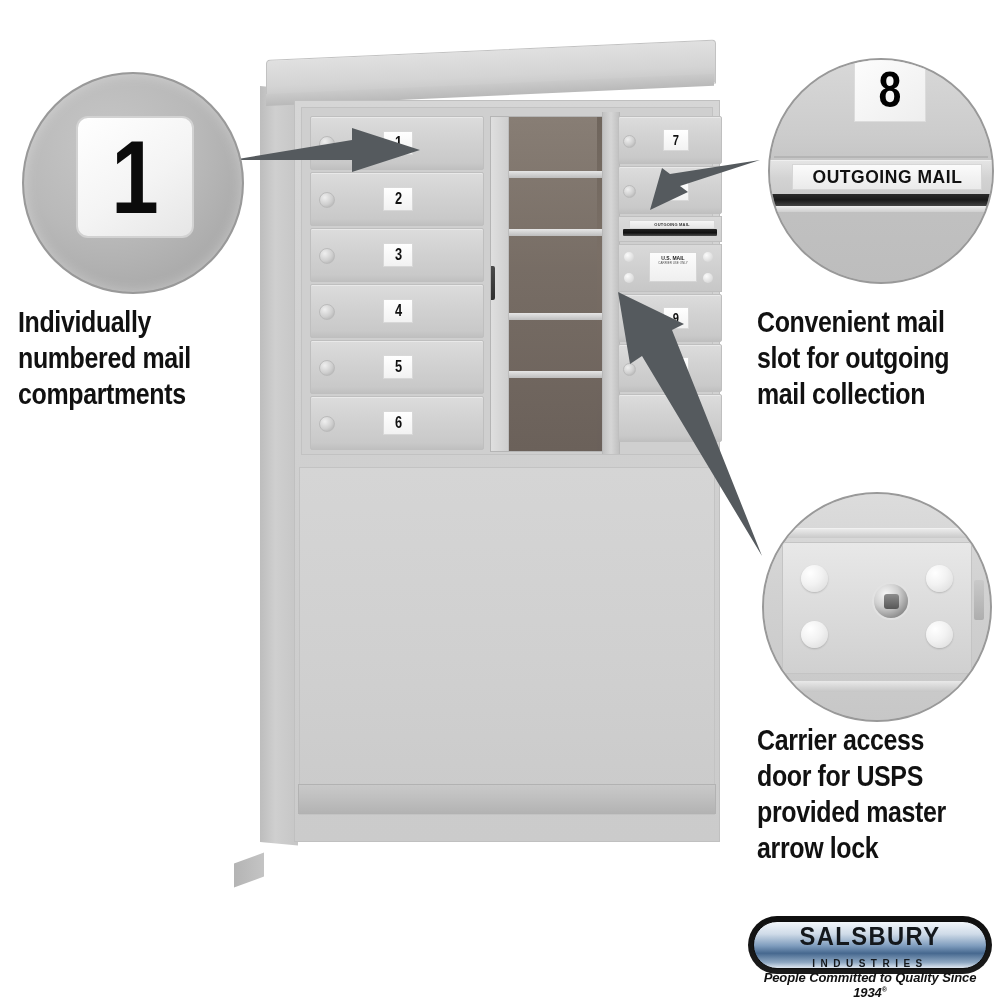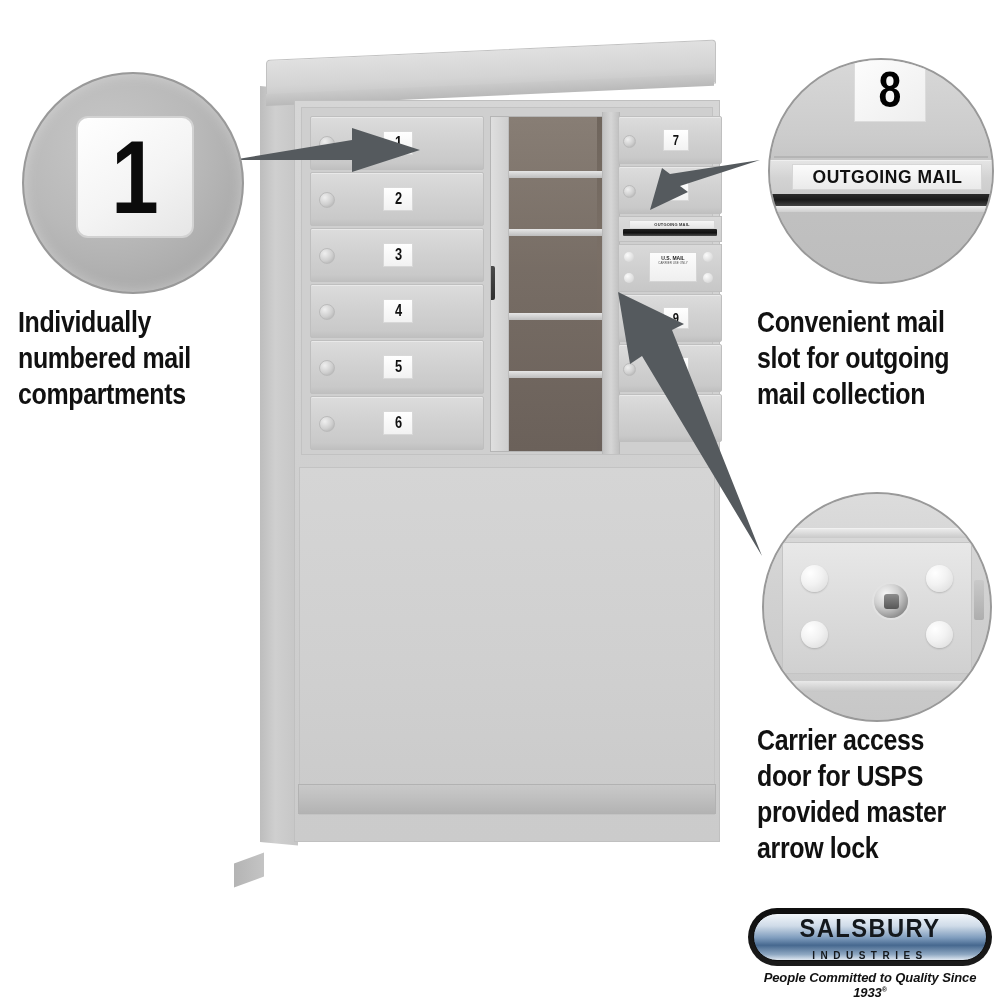--- a/index.html
+++ b/index.html
@@ -157,21 +157,21 @@
     background:linear-gradient(90deg,#c9c9c9,#e0e0e0 40%,#cfcfcf 100%);
     border:1px solid #bcbcbc;transform:skewY(-2deg);}
   .opendoor .handle{position:absolute;left:8px;top:150px;width:9px;height:34px;
     background:linear-gradient(180deg,#4a4a4a,#2e2e2e);border-radius:2px;}
   .post{position:absolute;left:300px;top:4px;width:16px;height:342px;
     background:linear-gradient(90deg,#c2c2c2,#d6d6d6 50%,#c0c0c0 100%);
     border-left:1px solid #b8b8b8;border-right:1px solid #b8b8b8;}
 
   
   #logo{position:absolute;left:748px;top:908px;width:244px;height:86px;}
-  .badge{position:absolute;left:0;top:0;width:244px;height:58px;border-radius:29px;
+  .badge{position:absolute;left:0;top:8px;width:244px;height:58px;border-radius:29px;
     background:linear-gradient(180deg,#0f0f0f 0%,#1b1b1b 100%);padding:4px;box-sizing:border-box;}
   .badge-in{position:absolute;left:5px;top:5px;right:5px;bottom:5px;border-radius:24px;
     background:linear-gradient(180deg,#f2f6fa 0%,#cfdbe8 26%,#7e9cbd 52%,#46688f 68%,#8fa8c2 88%,#dfe8f1 100%);
     border:1px solid #0d0d0d;}
   .badge-txt{position:absolute;left:0;right:0;top:6px;text-align:center;
     font-size:25px;font-weight:bold;letter-spacing:1.5px;color:#14181c;
     transform:scaleX(.95);}
   .badge-sub{position:absolute;left:0;right:0;bottom:5px;text-align:center;
     font-size:10px;font-weight:bold;letter-spacing:5.5px;color:#14181c;}
   .tagline{position:absolute;left:0;right:0;top:62px;text-align:center;
@@ -362,17 +362,17 @@
     <div>arrow lock</div>
   </div>
 
   <div id="logo">
     <div class="badge">
       <div class="badge-in"></div>
       <div class="badge-txt">SALSBURY</div>
       <div class="badge-sub">INDUSTRIES</div>
     </div>
     <div class="tagline">
-      <span>People Committed to Quality Since 1933</span><sup>®</sup>
+      <span>People Committed to Quality Since 1934</span><sup>®</sup>
     </div>
   </div>
 
 </div>
 
 </body></html>

